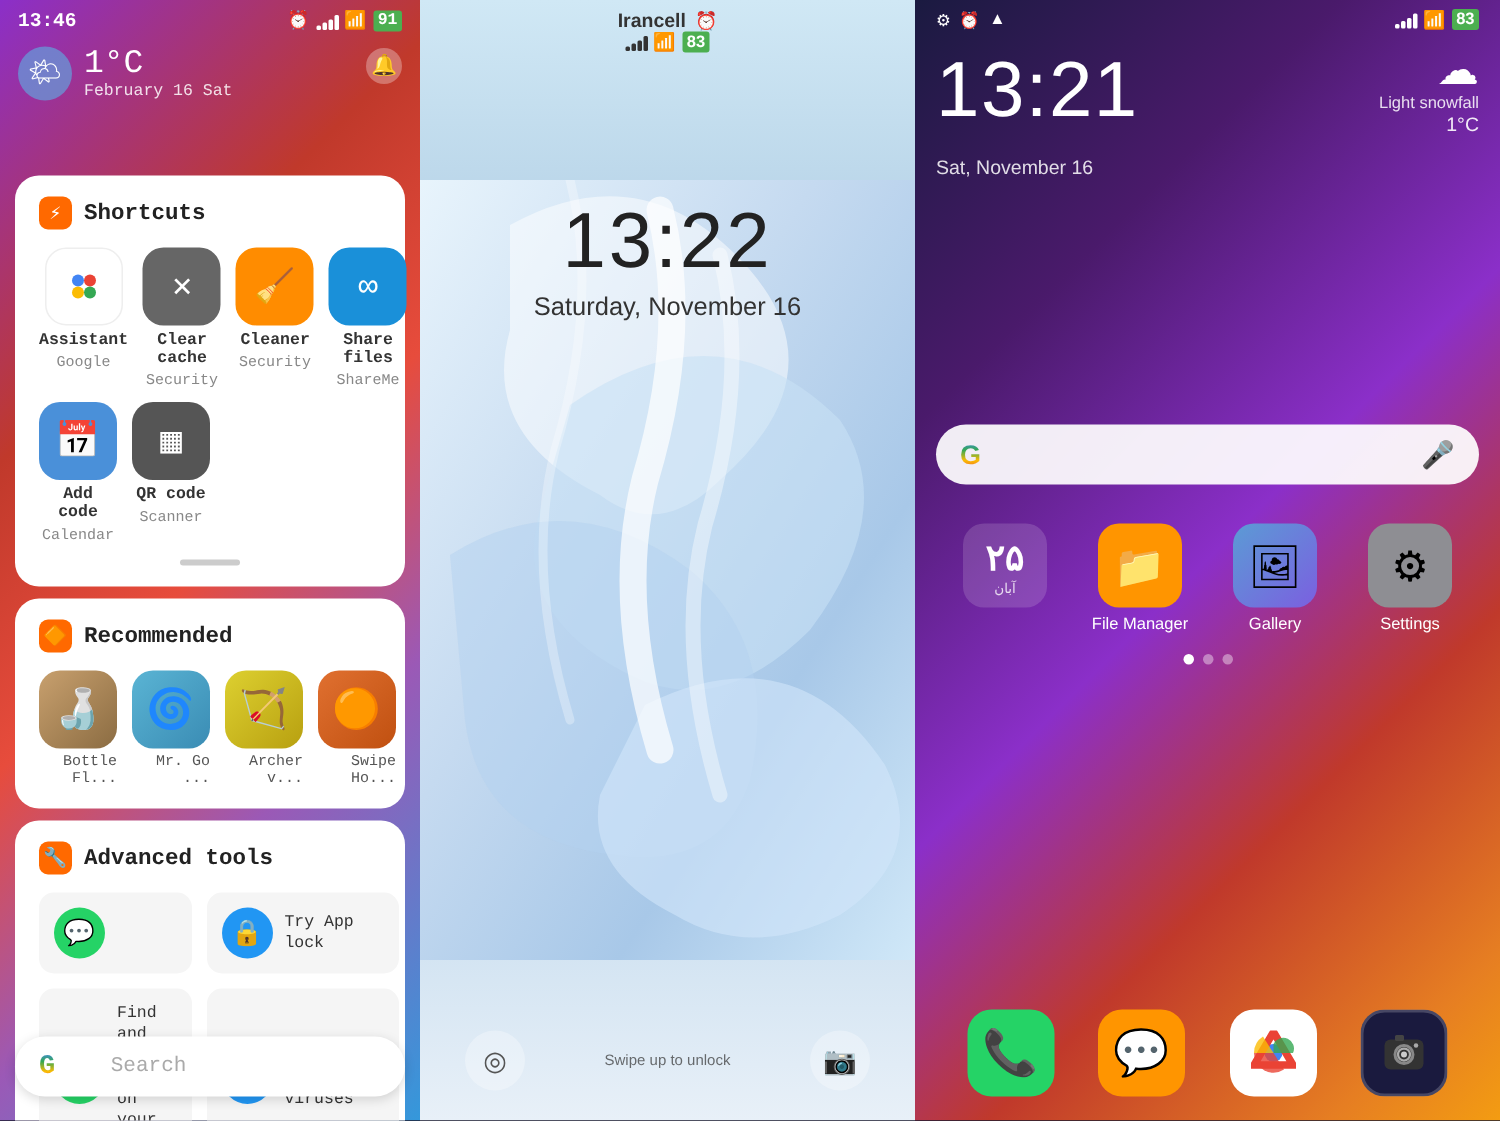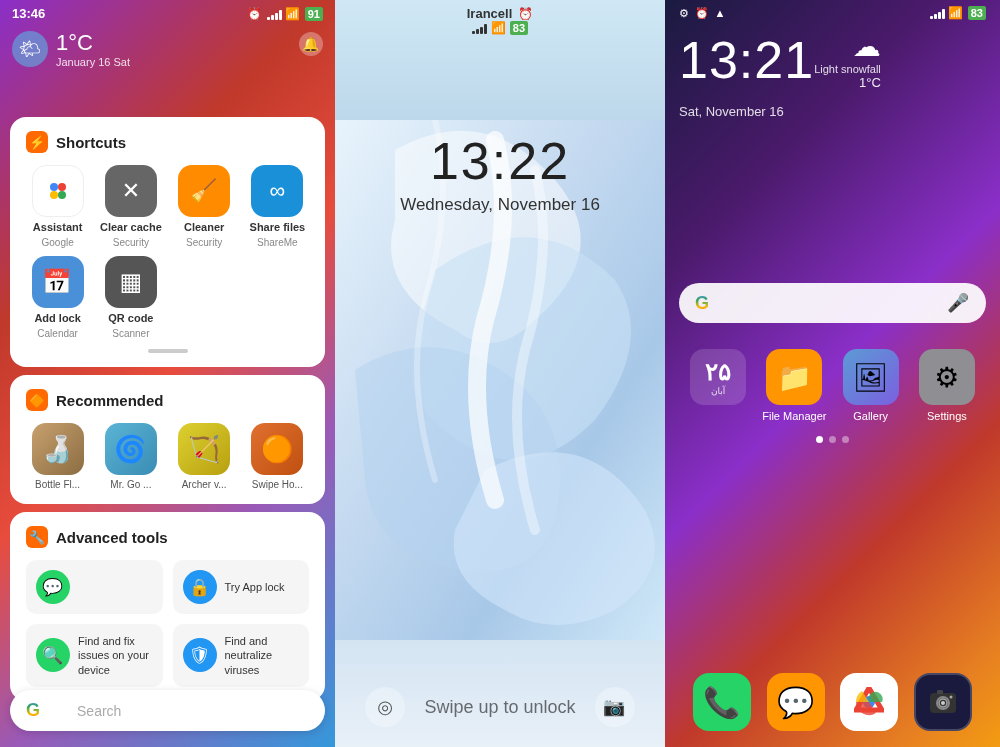--- a/index.html
+++ b/index.html
@@ -8,25 +8,26 @@
       height: 747px;
       overflow: hidden;
       font-family: 'Segoe UI', Arial, sans-serif;
       display: flex;
       flex-direction: row;
       background: #1a1a2e;
     }
 
     
     .left-panel {
-      width: 335px;
+      width: 280px;
       height: 747px;
       background: linear-gradient(135deg, #8b2fc9 0%, #c0392b 30%, #e74c3c 50%, #9b59b6 70%, #3498db 100%);
       position: relative;
       flex-shrink: 0;
+      font-family: Liberation Mono, monospace;
     }
     .left-status-bar {
       display: flex;
       justify-content: space-between;
       align-items: center;
       padding: 6px 12px;
       color: white;
       font-size: 13px;
       font-weight: 600;
     }
@@ -321,21 +322,21 @@
       width: 40px;
       height: 40px;
       background: rgba(255,255,255,0.3);
       border-radius: 50%;
       display: flex;
       align-items: center;
       justify-content: center;
       font-size: 18px;
     }
     .swipe-text {
-      font-size: 18px;
+      font-size: 10px;
       color: rgba(50,50,50,0.7);
     }
 
     
     .right-panel {
       flex: 1;
       height: 747px;
       background: linear-gradient(135deg, #1a1a40 0%, #4a1a6b 25%, #8b2fc9 50%, #c0392b 70%, #e67e22 90%, #f39c12 100%);
       position: relative;
       display: flex;
@@ -350,20 +351,21 @@
       font-size: 12px;
       font-weight: 500;
     }
     .right-status-right {
       display: flex;
       align-items: center;
       gap: 4px;
     }
     .right-time-weather {
       display: flex;
+      justify-content: space-between;
       align-items: flex-start;
       padding: 4px 14px;
       color: white;
     }
     .right-time {
       font-size: 52px;
       font-weight: 200;
       color: white;
       letter-spacing: 1px;
     }
@@ -540,21 +542,21 @@
       </div>
       <span class="wifi-icon">📶</span>
       <span class="battery-icon">91</span>
     </div>
   </div>
 
   <div class="weather-widget">
     <div class="weather-icon-circle">🌤</div>
     <div>
       <div class="weather-temp">1°C</div>
-      <div class="weather-date">January 16 Sat</div>
+      <div class="weather-date">February 16 Sat</div>
     </div>
   </div>
 
   <div class="notification-dot">🔔</div>
 
   <div class="card" style="margin-top: 90px;">
     <div class="card-title">
       <div class="card-title-icon">⚡</div>
       <span>Shortcuts</span>
     </div>
@@ -593,21 +595,21 @@
         <div class="shortcut-icon icon-share" style="background:#1a90d9;">
           <span style="color:white;font-size:22px;">∞</span>
         </div>
         <span class="shortcut-name">Share files</span>
         <span class="shortcut-sub">ShareMe</span>
       </div>
     </div>
     <div class="shortcuts-row2">
       <div class="shortcut-item">
         <div class="shortcut-icon" style="background:#4a90d9; color:white; font-size:24px;">📅</div>
-        <span class="shortcut-name">Add lock</span>
+        <span class="shortcut-name">Add code</span>
         <span class="shortcut-sub">Calendar</span>
       </div>
       <div class="shortcut-item">
         <div class="shortcut-icon" style="background:#555; color:white; font-size:24px;">▦</div>
         <span class="shortcut-name">QR code</span>
         <span class="shortcut-sub">Scanner</span>
       </div>
       <div></div>
       <div></div>
     </div>
@@ -684,21 +686,21 @@
           <span></span>
           <span></span>
       </div>
       <span class="wifi-icon">📶</span>
       <span class="battery-icon">83</span>
     </div>
   </div>
 
   <div style="position:relative; z-index:2; text-align:center; margin-top: 30px;">
     <div class="lock-time">13:22</div>
-    <div class="lock-date">Wednesday, November 16</div>
+    <div class="lock-date">Saturday, November 16</div>
   </div>
 
   <div class="lock-bg-art">
     <svg viewBox="0 0 330 520" xmlns="http://www.w3.org/2000/svg" preserveAspectRatio="xMidYMid slice">
       <defs>
         <linearGradient id="grad1" x1="0%" y1="0%" x2="100%" y2="100%">
           <stop offset="0%" style="stop-color:#e8f4fc;stop-opacity:1"></stop>
           <stop offset="40%" style="stop-color:#c5daf0;stop-opacity:1"></stop>
           <stop offset="70%" style="stop-color:#a8c8e8;stop-opacity:1"></stop>
           <stop offset="100%" style="stop-color:#d0e8f8;stop-opacity:1"></stop>

